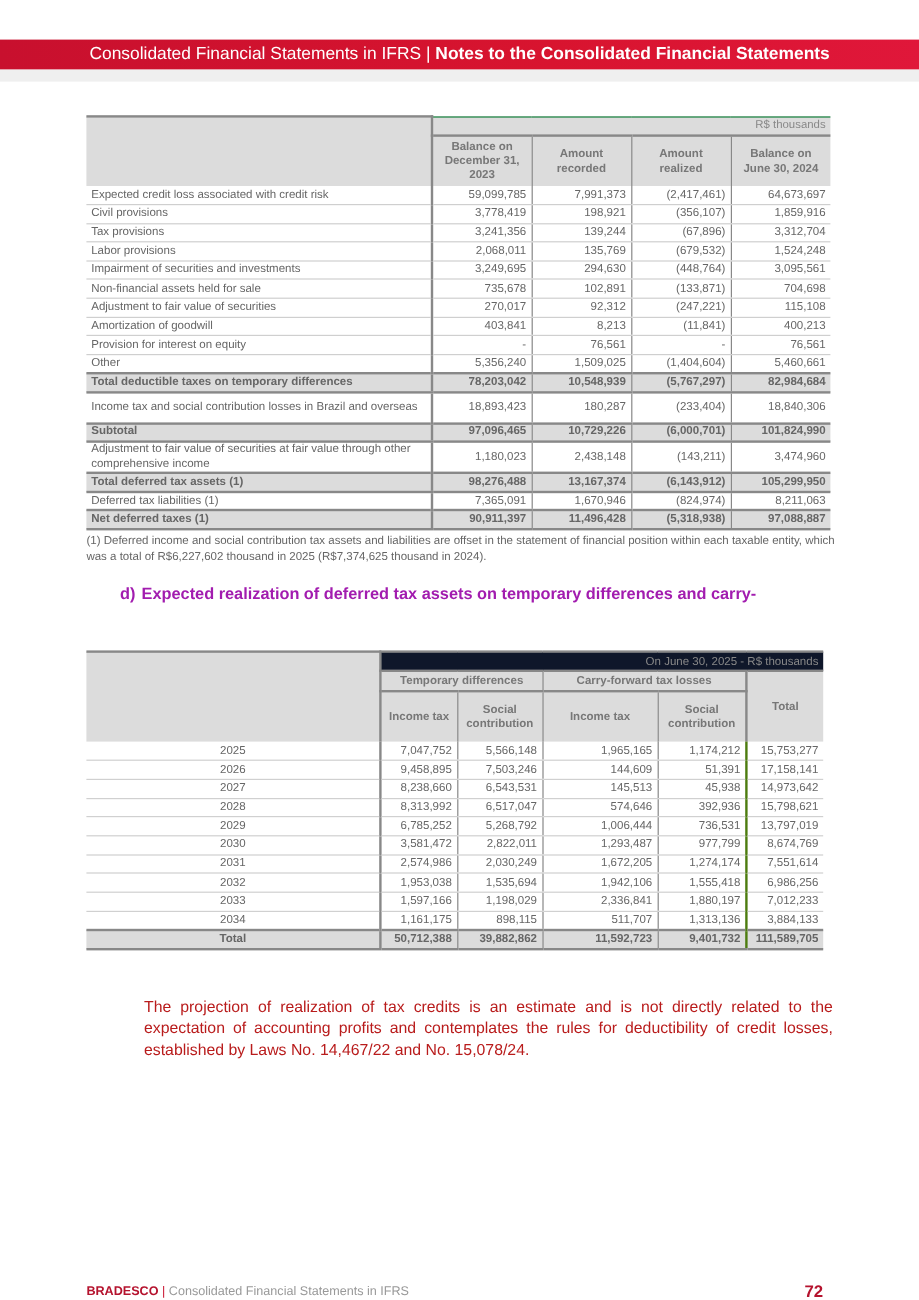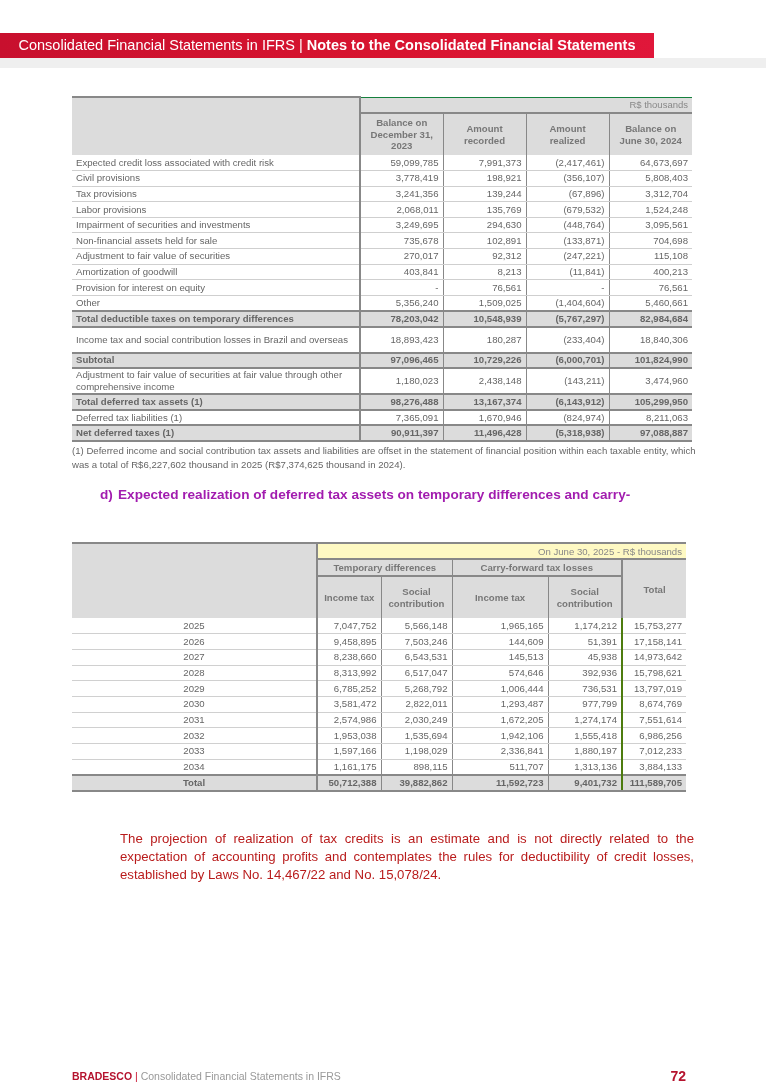--- a/index.html
+++ b/index.html
@@ -1,19 +1,19 @@
 <!DOCTYPE html>
 <html><head>
 <meta charset="utf-8">
 <style>
   * { box-sizing: border-box; margin: 0; padding: 0; }
   html, body { width: 766px; height: 1083px; background: #ffffff; overflow: hidden; }
   body { font-family: "Liberation Sans", sans-serif; color: #555; position: relative; }
   .header-bar {
-    position: absolute; top: 33px; left: 0; width: 654px; height: 25px;
+    position: absolute; top: 33px; left: 0; width: 766px; height: 25px;
     background: linear-gradient(90deg, #c8102e 0%, #d8142f 60%, #e0173a 100%);
     color: #fff; font-size: 14.5px; line-height: 25px; text-align: center; white-space: nowrap;
   }
   .header-bar .bold { font-weight: bold; }
   .header-shadow { position: absolute; top: 58px; left: 0; width: 766px; height: 10px; background: #efefef; }
 
   table { border-collapse: collapse; position: absolute; font-size: 9.6px; color: #666; }
   td, th { padding: 0 4px; }
 
   
@@ -43,21 +43,21 @@
 
   
   #t2 { left: 72px; top: 542px; width: 614px; }
   #t2 col.c0 { width: 245px; }
   #t2 col.c1 { width: 64px; }
   #t2 col.c2 { width: 71px; }
   #t2 col.c3 { width: 96px; }
   #t2 col.c4 { width: 74px; }
   #t2 col.c5 { width: 64px; }
   #t2 .hdr-blank { background: #dcdcdc; border-top: 2px solid #888; border-right: 2px solid #888; }
-  #t2 .unit { background: #fef9c3; border-top: 2px solid #888; text-align: right; height: 16px; color: #888; }
+  #t2 .unit { background: #0f172a; border-top: 2px solid #888; text-align: right; height: 16px; color: #888; }
   #t2 .grp { background: #dcdcdc; text-align: center; font-weight: bold; color: #777; height: 17px; border-top: 2px solid #888; border-left: 1px solid #888; }
   #t2 .grp.first { border-left: none; }
   #t2 .sub { background: #dcdcdc; text-align: center; font-weight: bold; color: #777; height: 42px; border-top: 2px solid #888; border-left: 1px solid #888; line-height: 12px; }
   #t2 .sub.first { border-left: none; }
   #t2 .tot-h { background: #dcdcdc; text-align: center; font-weight: bold; color: #777; border-top: 2px solid #888; border-left: 2px solid #888; }
   #t2 tbody td { height: 15.7px; border-bottom: 1px solid #d0d0d0; text-align: right; border-left: 1px solid #888; line-height: 12px; }
   #t2 tbody td.year { text-align: center; border-left: none; }
   #t2 tbody td.first { border-left: 2px solid #888; }
   #t2 tbody td.tcol { border-left: 2px solid #4d7c0f; }
   #t2 tbody tr.total td { background: #dcdcdc; font-weight: bold; color: #666; border-top: 2px solid #888; border-bottom: 2px solid #888; height: 16px; }
@@ -103,21 +103,21 @@
         <td class="num first">59,099,785</td>
         <td class="num">7,991,373</td>
         <td class="num">(2,417,461)</td>
         <td class="num">64,673,697</td>
       </tr>
       <tr>
         <td class="lbl">Civil provisions</td>
         <td class="num first">3,778,419</td>
         <td class="num">198,921</td>
         <td class="num">(356,107)</td>
-        <td class="num">5,808,403</td>
+        <td class="num">1,859,916</td>
       </tr>
       <tr>
         <td class="lbl">Tax provisions</td>
         <td class="num first">3,241,356</td>
         <td class="num">139,244</td>
         <td class="num">(67,896)</td>
         <td class="num">3,312,704</td>
       </tr>
       <tr>
         <td class="lbl">Labor provisions</td>

